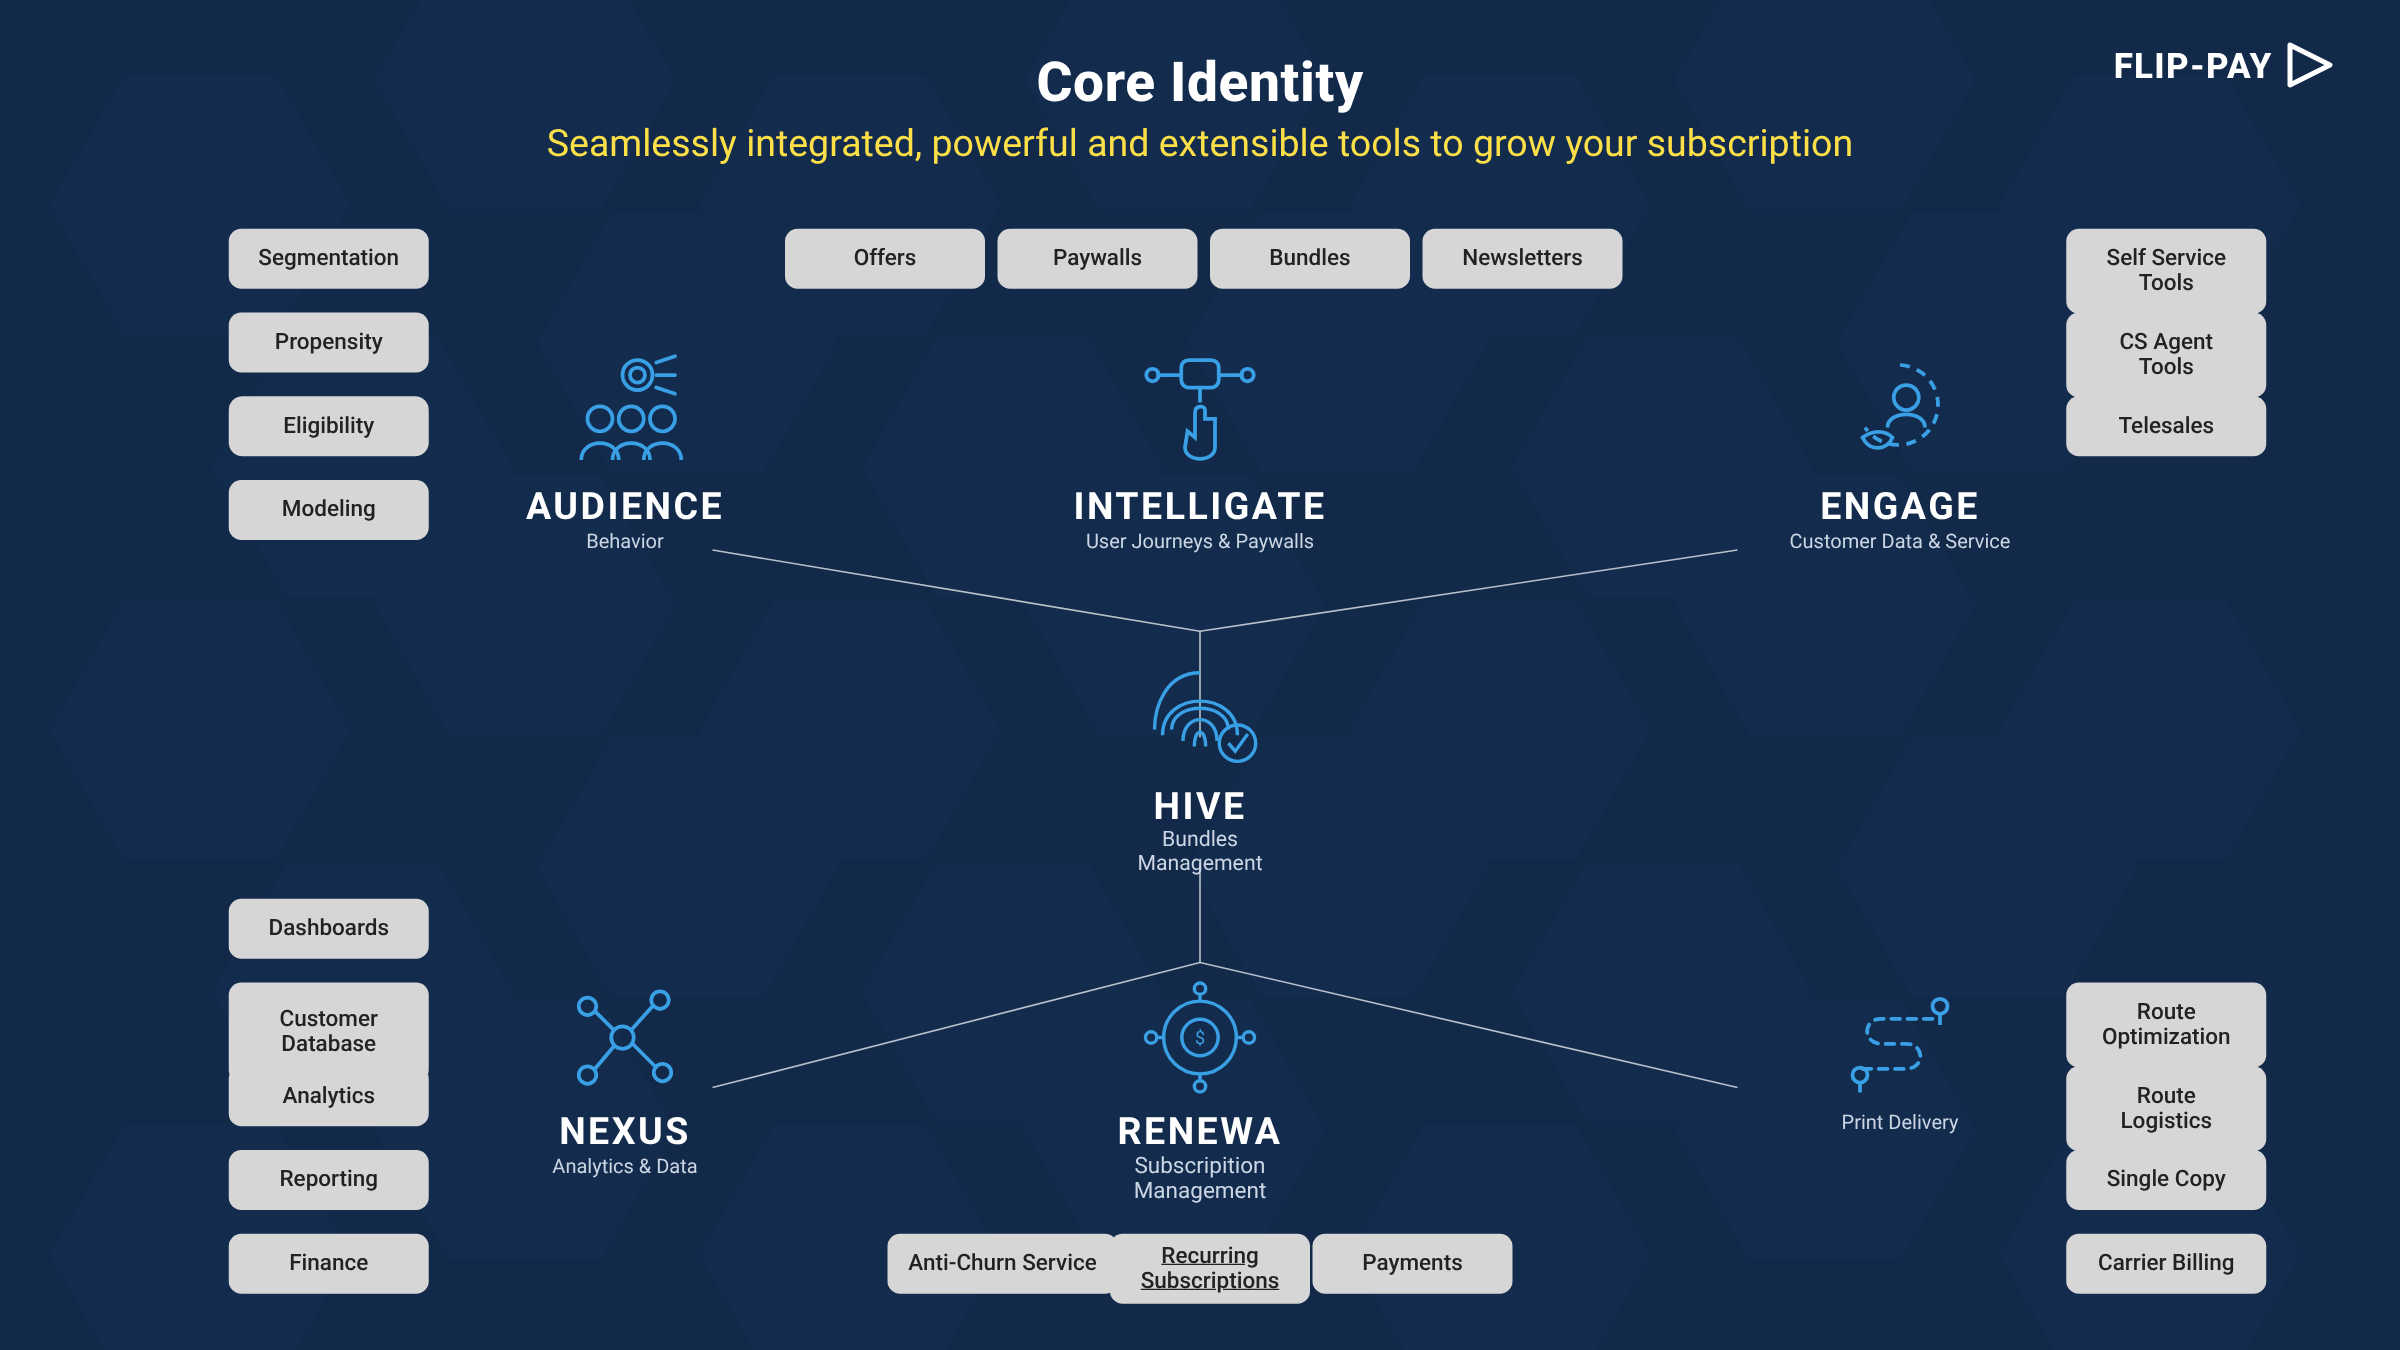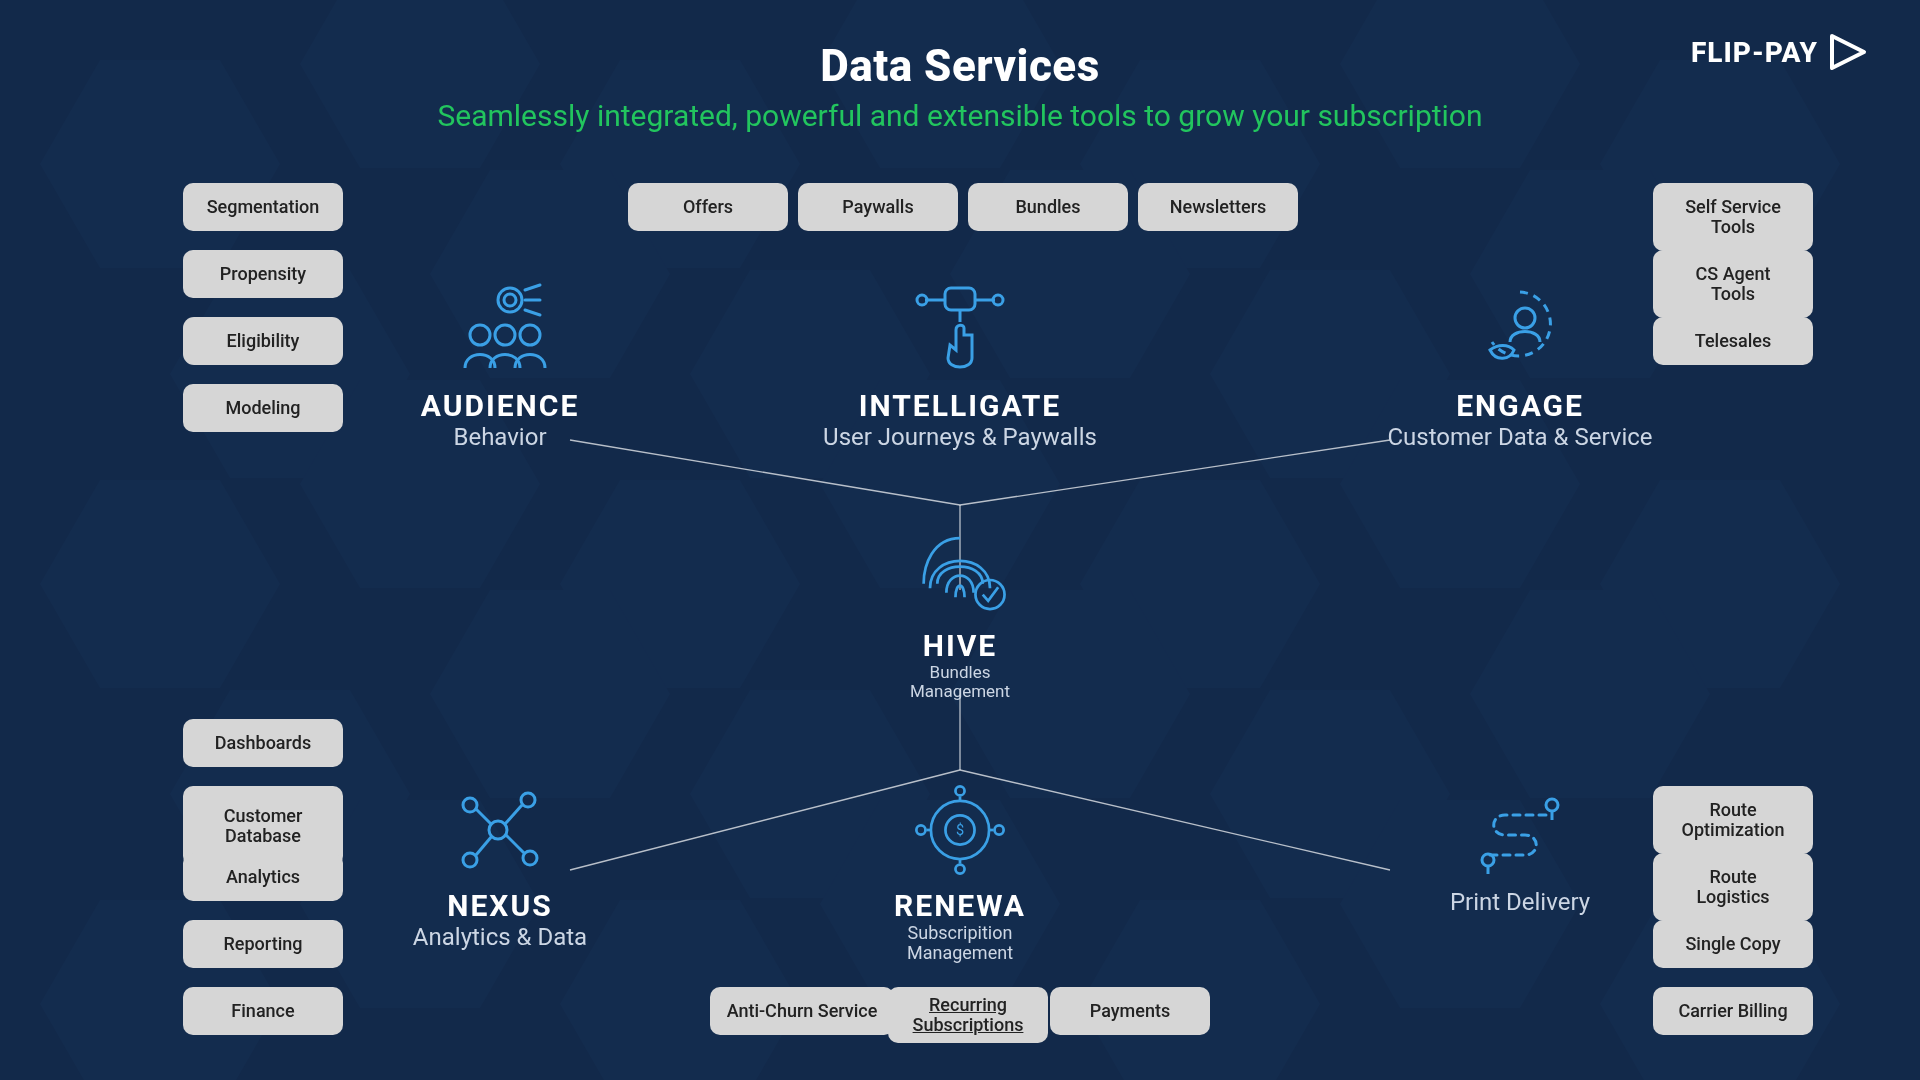--- a/index.html
+++ b/index.html
@@ -24,35 +24,35 @@
     width: 240px; height: 208px;
     background: #1e3d66;
     clip-path: polygon(25% 0%, 75% 0%, 100% 50%, 75% 100%, 25% 100%, 0% 50%);
   }
   .header {
     position: absolute;
     top: 40px; left: 0; right: 0;
     text-align: center;
   }
   .header .title { font-size: 44px; font-weight: 800; letter-spacing: 0.5px; }
-  .header .sub   { font-size: 30px; font-weight: 400; color: #22c55e; margin-top: 6px; }
+  .header .sub   { font-size: 30px; font-weight: 400; color: #fde047; margin-top: 6px; }
 
   .logo {
     position: absolute;
     top: 30px; right: 50px;
     display: flex; align-items: center; gap: 8px;
     color: #fff;
     font-size: 28px; font-weight: 800; letter-spacing: 1px;
   }
 
   
   .svc { position: absolute; text-align: center; }
   .svc .ic { width: 100px; height: 100px; margin: 0 auto 8px; display:flex; align-items:center; justify-content:center; }
   .svc .name { font-size: 30px; font-weight: 700; letter-spacing: 2px; }
-  .svc .tag  { font-size: 24px; font-weight: 400; color: #ccd6e4; }
+  .svc .tag  { font-size: 16px; font-weight: 400; color: #ccd6e4; }
   .svc.hive .tag { font-size: 17px; line-height: 1.1; }
 
   
   .chip {
     position: absolute;
     background: #d6d6d6;
     color: #222;
     font-size: 18px;
     font-weight: 500;
     padding: 14px 20px;
@@ -110,21 +110,21 @@
   <div class="hex" style="left:40px;  top:900px;"></div>
   <div class="hex" style="left:300px; top:800px;"></div>
   <div class="hex" style="left:560px; top:900px;"></div>
   <div class="hex" style="left:820px; top:800px;"></div>
   <div class="hex" style="left:1080px;top:900px;"></div>
   <div class="hex" style="left:1340px;top:800px;"></div>
   <div class="hex" style="left:1600px;top:900px;"></div>
 </div>
 
 <div class="header">
-  <div class="title">Data Services</div>
+  <div class="title">Core Identity</div>
   <div class="sub">Seamlessly integrated, powerful and extensible tools to grow your subscription</div>
 </div>
 
 <div class="logo">
   <span>FLIP-PAY</span>
   <svg width="44" height="44" viewBox="0 0 44 44">
     <path d="M6 6 L38 22 L6 38 Z" fill="none" stroke="#fff" stroke-width="4" stroke-linejoin="round"></path>
   </svg>
 </div>
 

